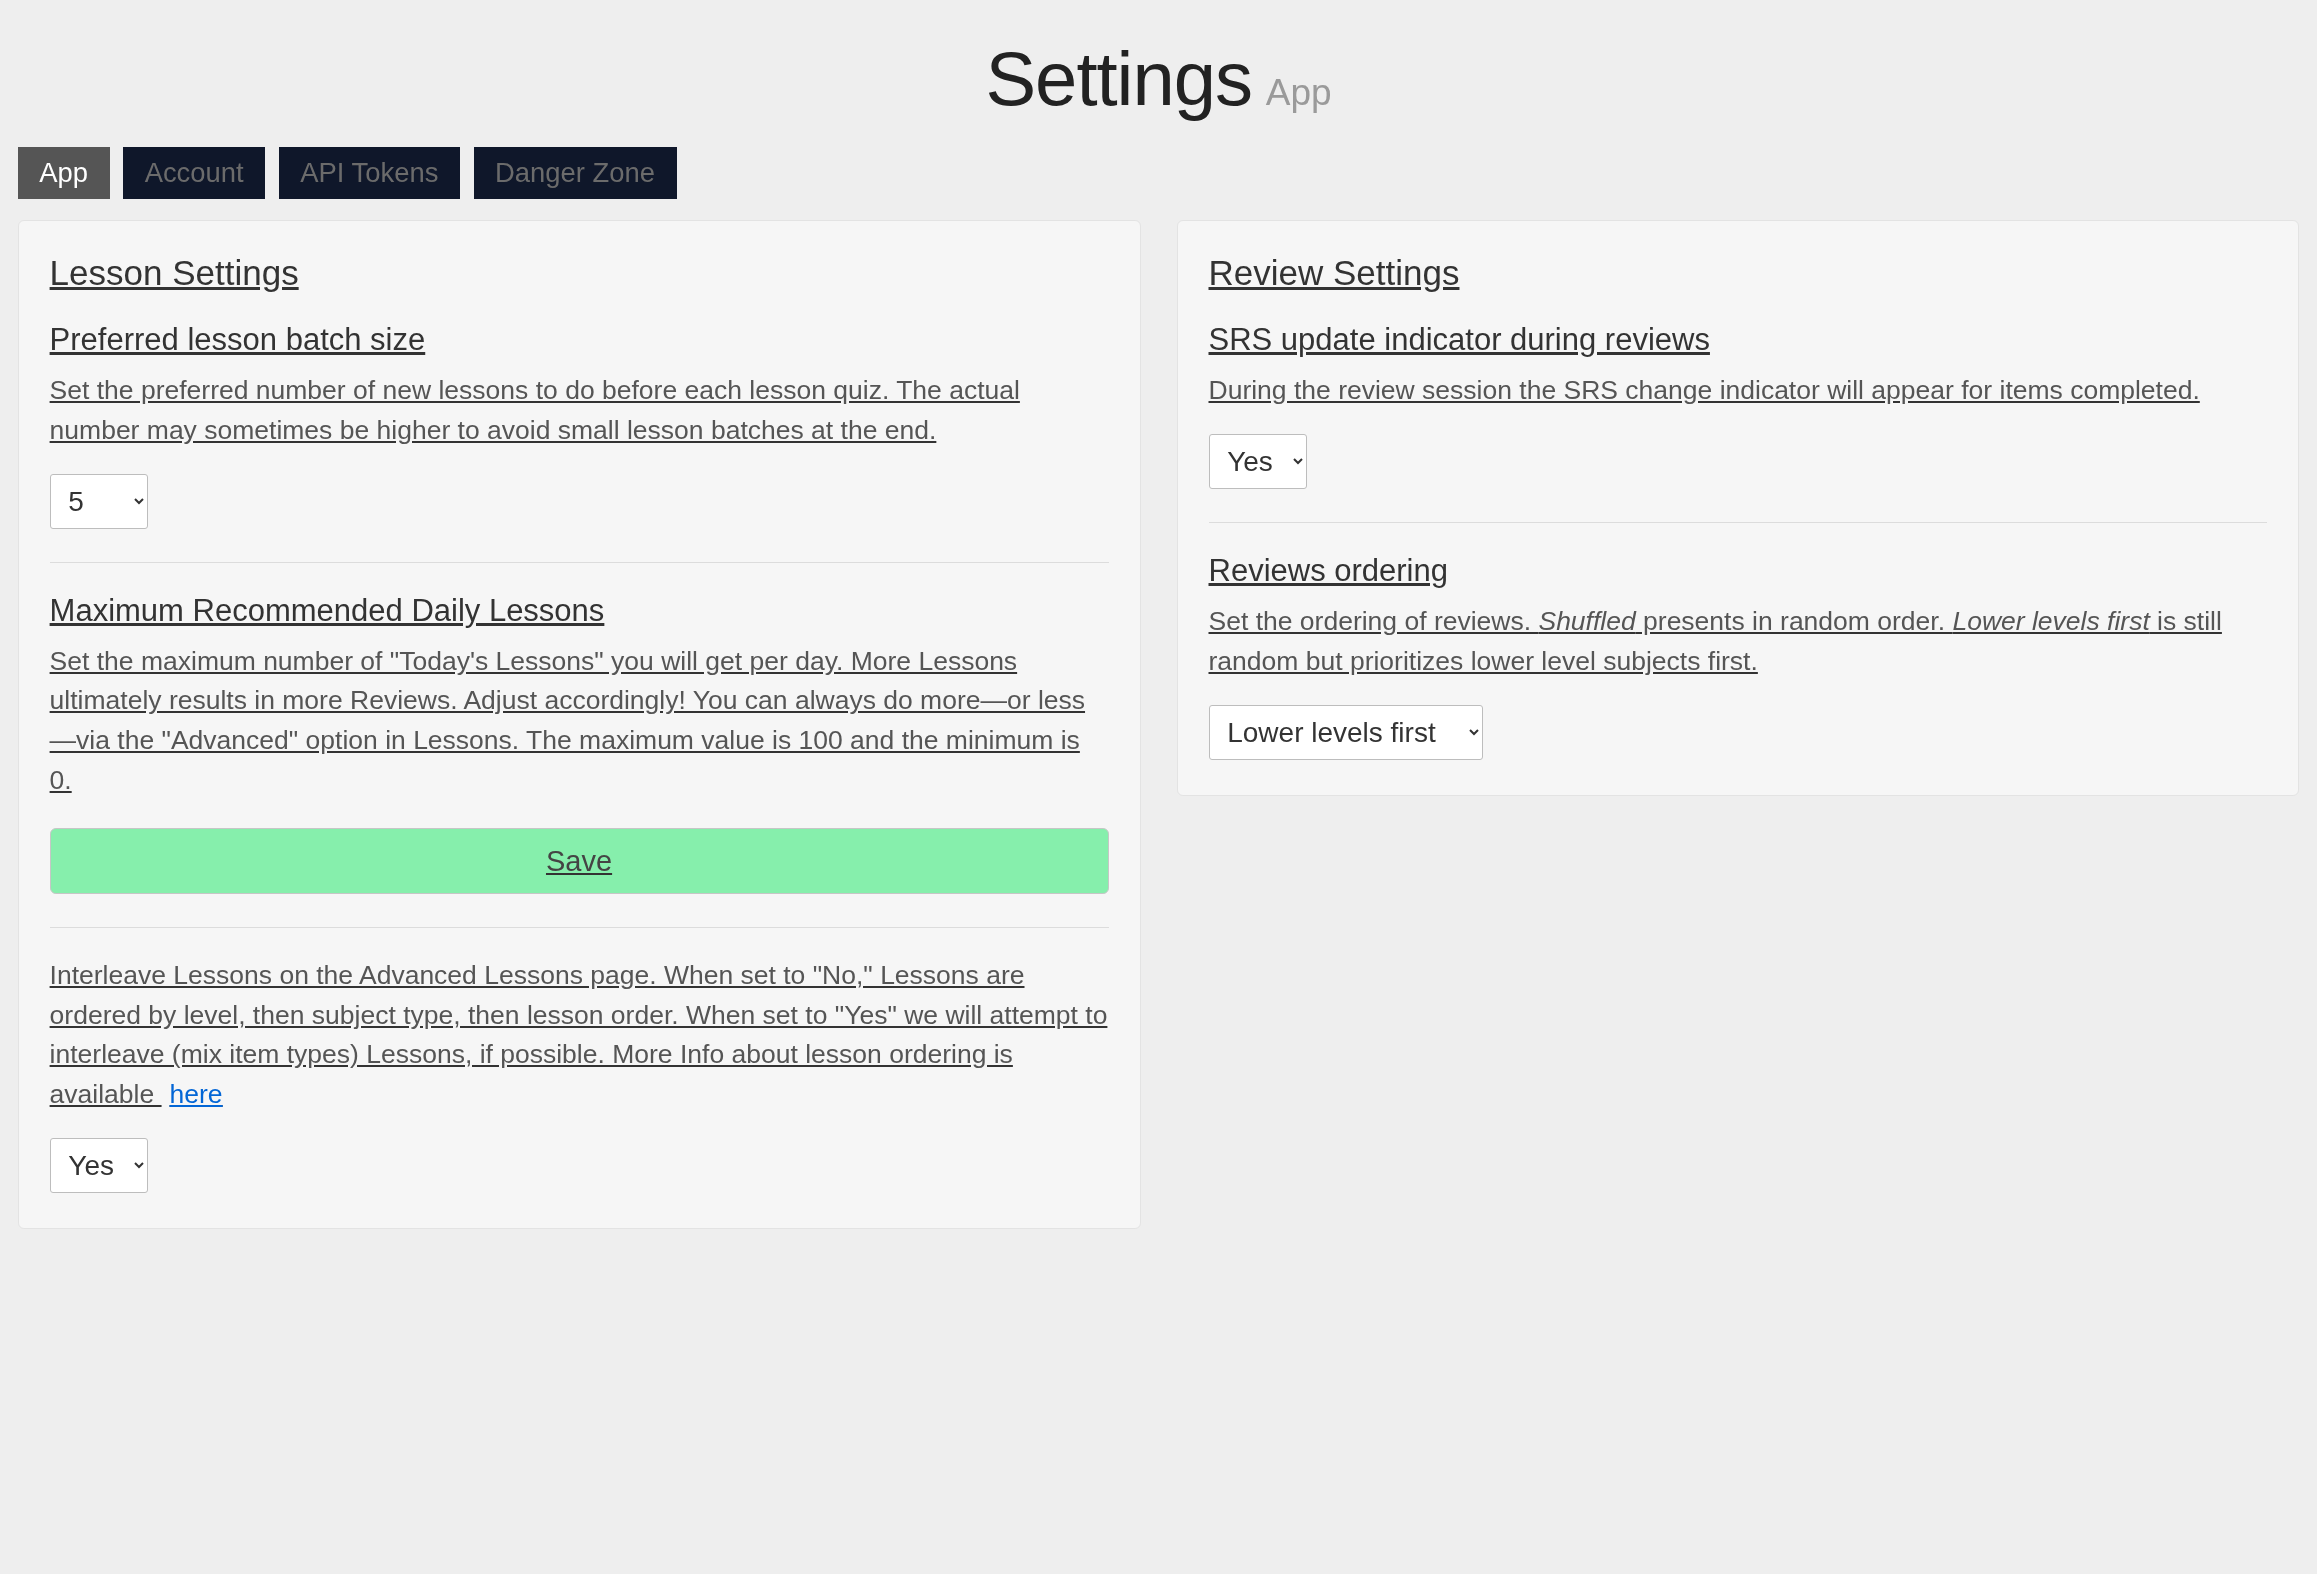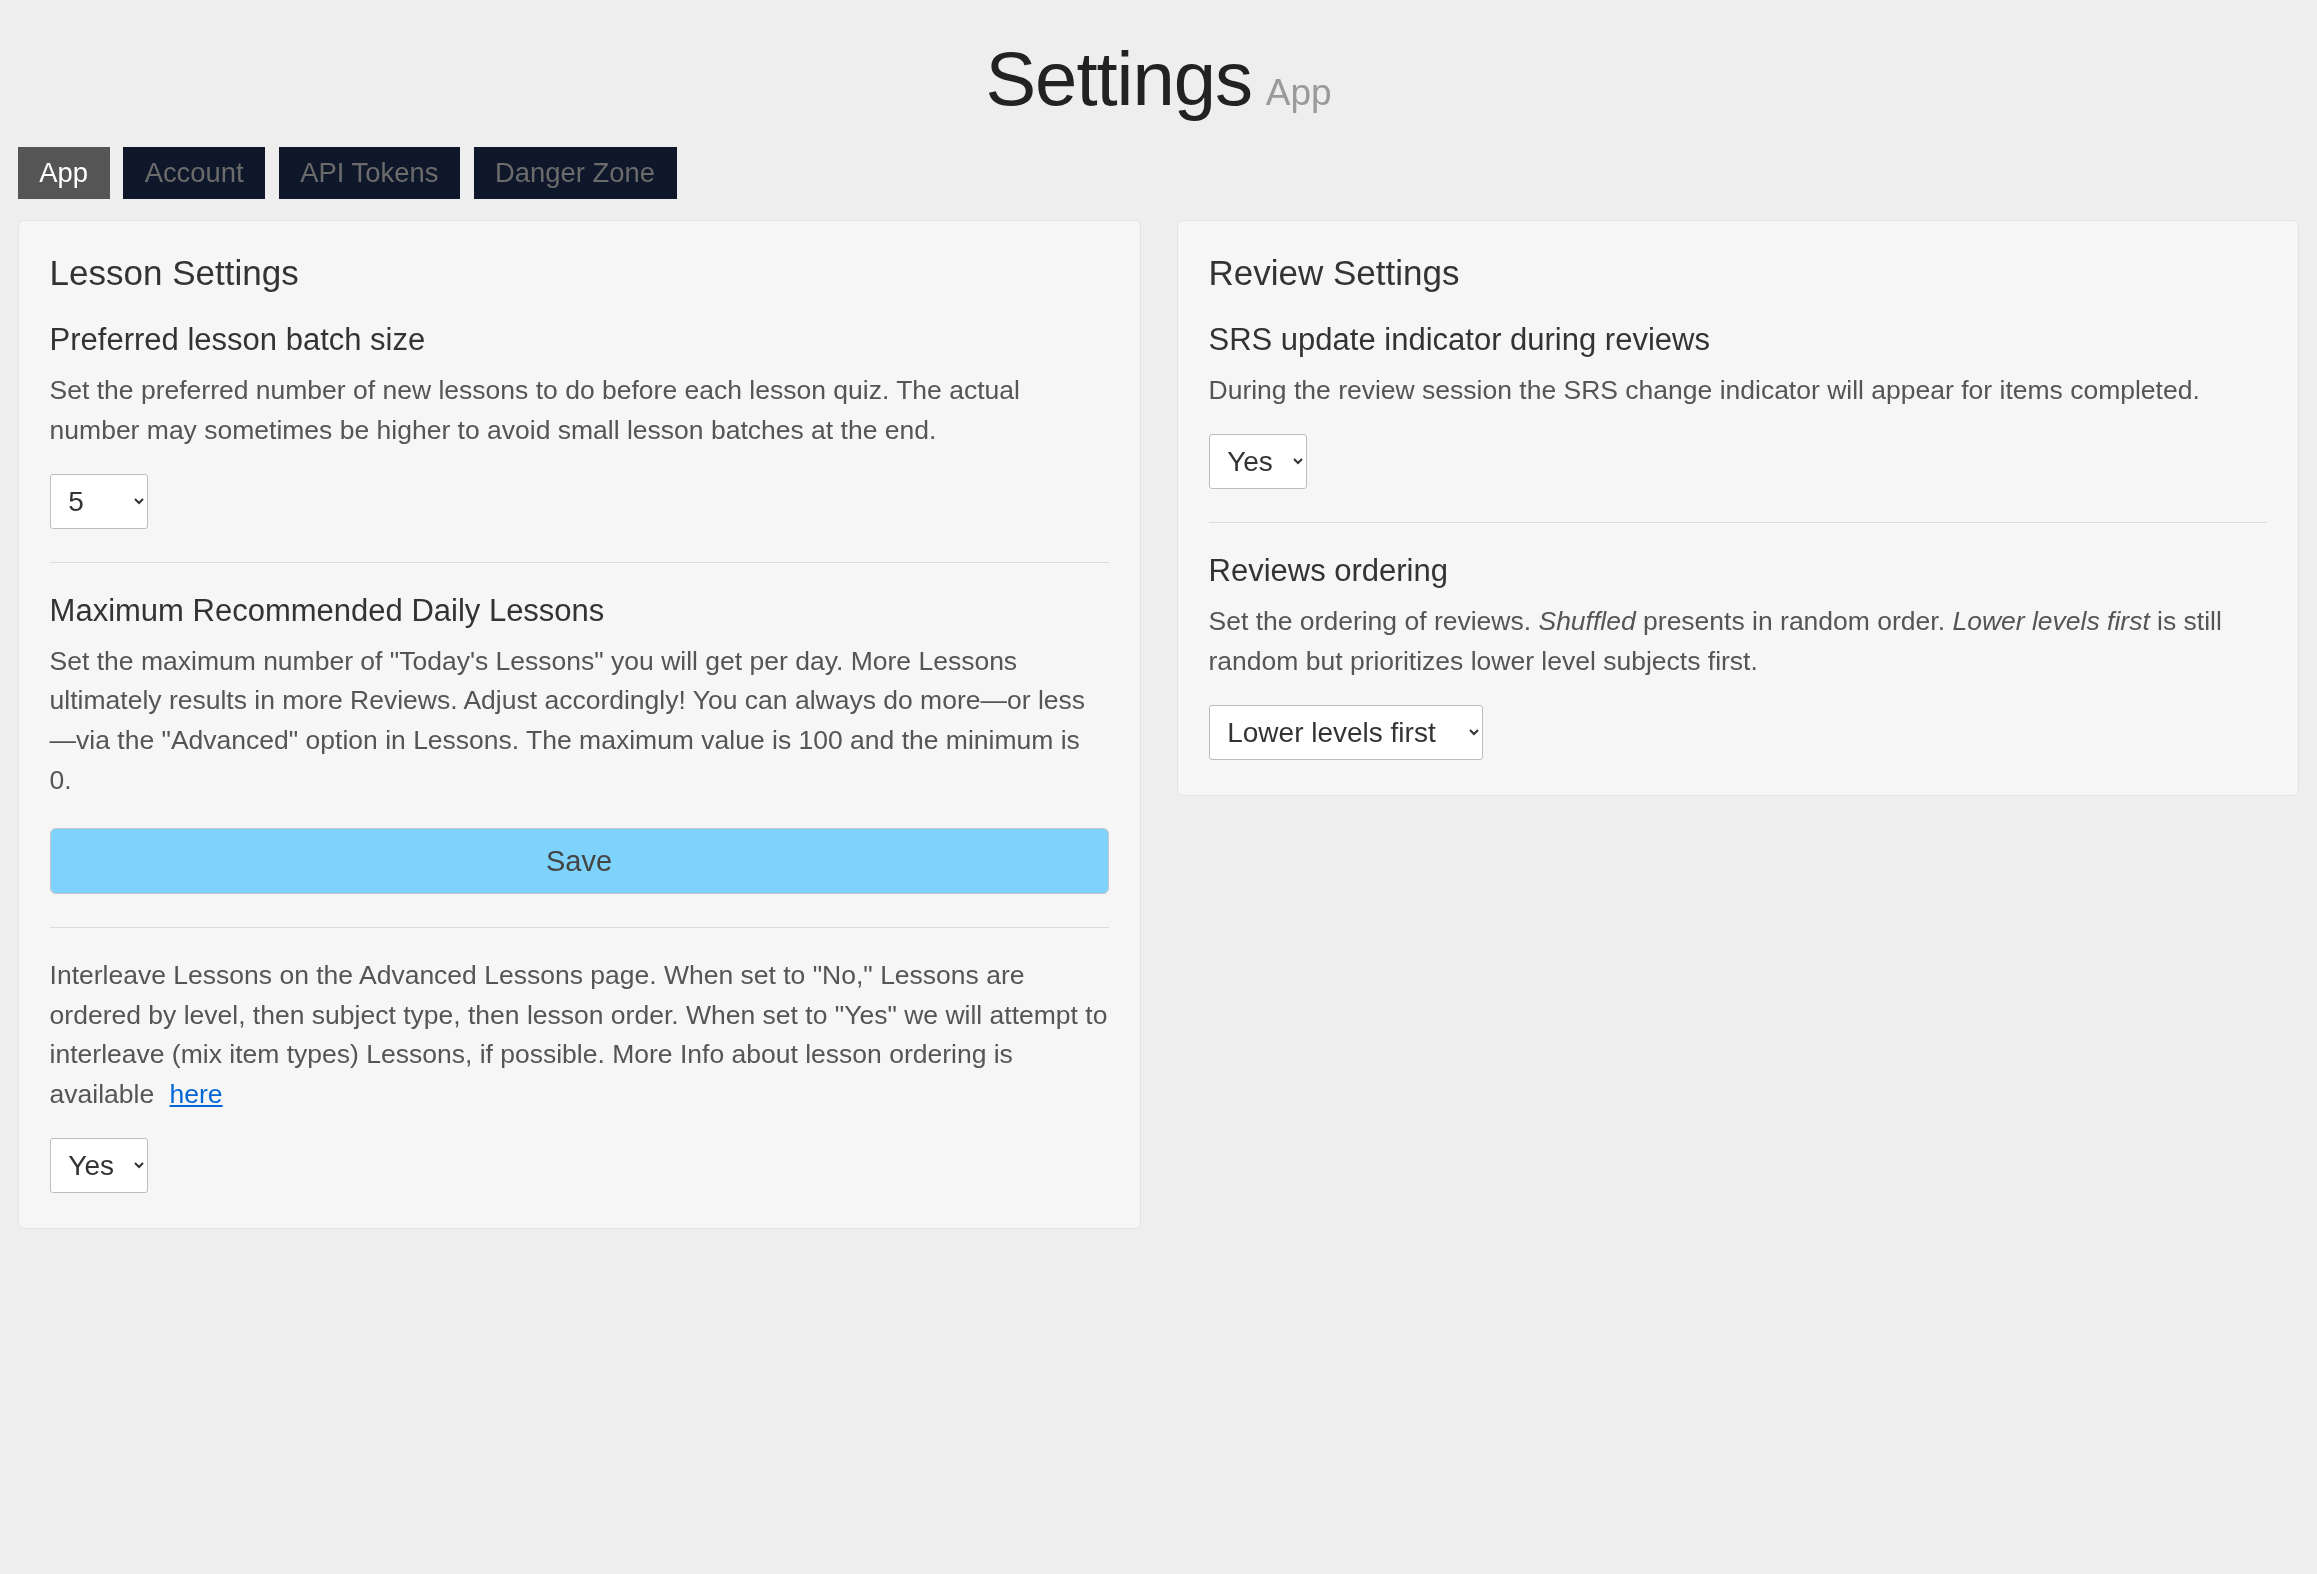--- a/index.html
+++ b/index.html
@@ -49,20 +49,21 @@
     font-family: inherit;
   }
   .tab.active {
     background: #555555;
     color: #ffffff;
   }
   .columns {
     display: flex;
     gap: 36px;
     align-items: flex-start;
+    text-decoration: underline;
   }
   .panel {
     background: #f6f6f6;
     border: 1px solid #e3e3e3;
     border-radius: 5.9px;
     padding: 21.6px 31px 35px 31px;
     flex: 1;
     min-width: 0;
   }
   .panel-title {
@@ -109,21 +110,21 @@
     background: #fff;
     color: #333;
   }
   .btn {
     display: block;
     width: 100%;
     text-align: center;
     font-family: inherit;
     font-size: 29px;
     padding: 15.7px 0;
-    background: #7dd3fc;
+    background: #86efac;
     border: 1px solid #c6c6c6;
     border-radius: 5.9px;
     color: #444;
     margin-top: 27.4px;
     cursor: pointer;
   }
   hr.sep {
     border: none;
     border-top: 1px solid #dcdcdc;
     margin: 33px 0 27.4px 0;

